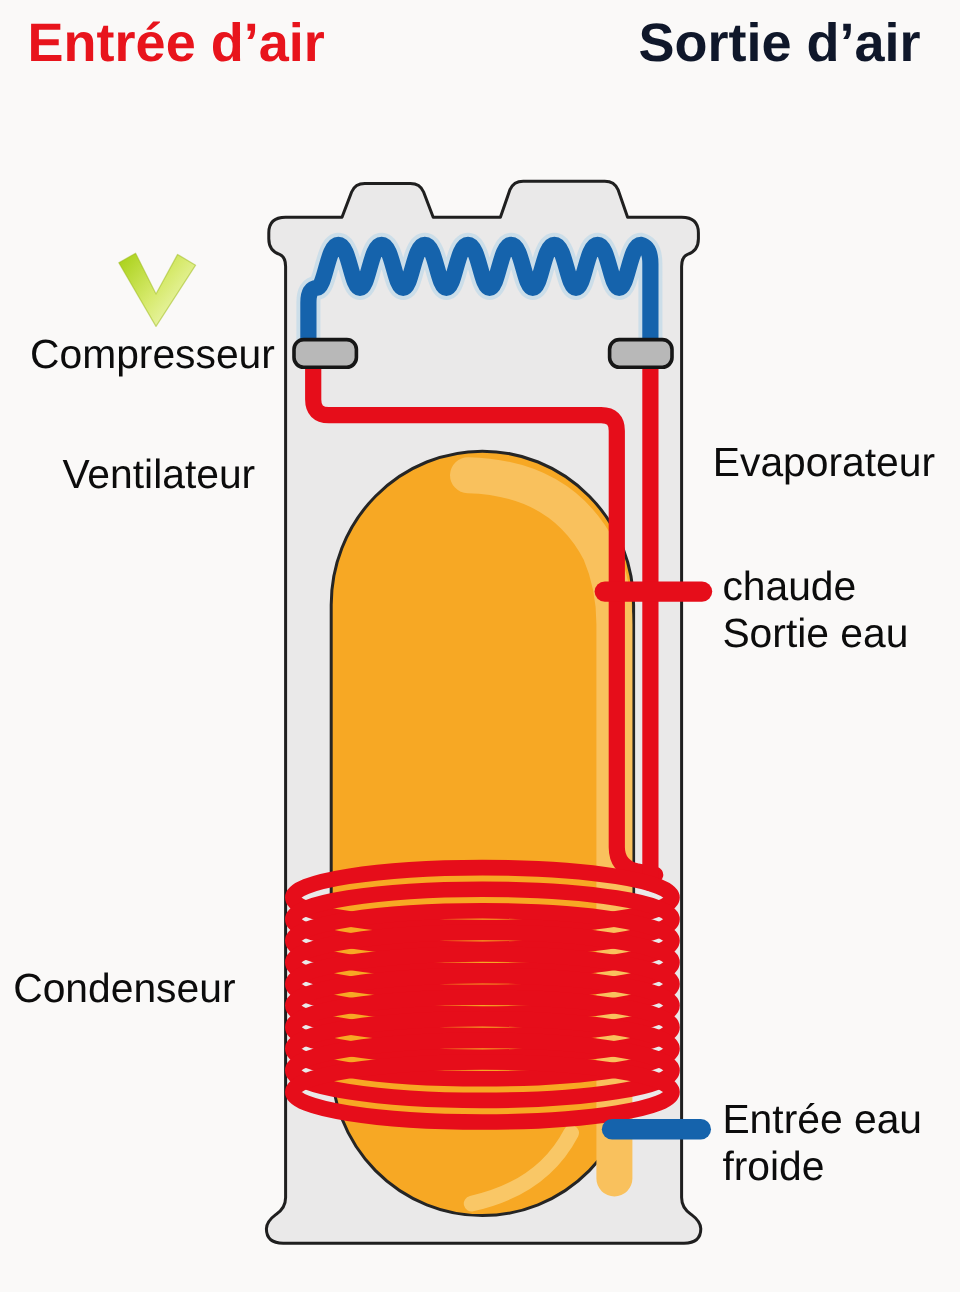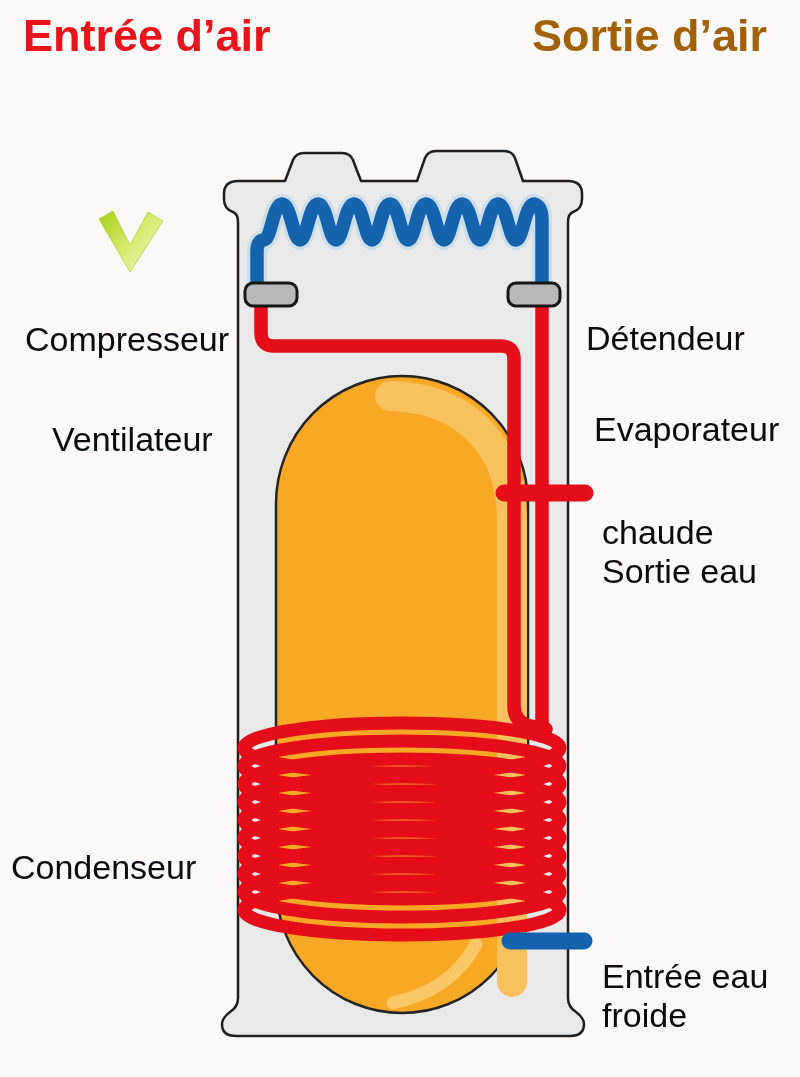--- a/index.html
+++ b/index.html
@@ -13,28 +13,27 @@
   .stage svg{position:absolute;left:0;top:0;}
   .hdr{
     position:absolute;
     font-size:45px;
     font-weight:bold;
     letter-spacing:0px;
     white-space:nowrap;
     top:10px;
   }
   .hdr-red{left:23px;color:#e8141c;}
-  .hdr-blue{left:532px;color:#a16207;}
+  .hdr-blue{left:532px;color:#0f172a;}
   .lbl{
     position:absolute;
     font-size:34px;
     line-height:39px;
     color:#0c0c0c;
     white-space:nowrap;
-    margin-top:43px;
   }
   .lbl-compressor{left:25px;top:277px;}
   .lbl-detendeur{left:586px;top:276px;}
   .lbl-ventilateur{left:52px;top:377px;}
   .lbl-evaporateur{left:594px;top:367px;}
   .lbl-sortie{left:602px;top:470px;}
   .lbl-condenseur{left:11px;top:805px;}
   .lbl-entree{left:602px;top:914px;}
 </style>
 </head>
@@ -107,21 +106,20 @@
 
     <path fill="none" stroke-width="17" stroke-linecap="round" d="M 510 941 L 584 941" stroke="#1563ac"></path>
 
     <path fill="url(#gradArrow)" stroke="#9ab816" stroke-width="1" stroke-opacity="0.5" stroke-linejoin="round" d="M 99 219 L 130 272 L 163 221 L 148 212 L 130 245 L 113 211 Z"></path>
   </svg>
 
   <div class="hdr hdr-red">Entrée d’air</div>
   <div class="hdr hdr-blue">Sortie d’air</div>
 
   <div class="lbl lbl-compressor">Compresseur</div>
-  <div class="lbl lbl-detendeur">Détendeur</div>
   <div class="lbl lbl-ventilateur">Ventilateur</div>
   <div class="lbl lbl-evaporateur">Evaporateur</div>
 
   <div class="lbl lbl-sortie">
     <div>chaude</div>
     <div>Sortie eau</div>
   </div>
 
   <div class="lbl lbl-condenseur">Condenseur</div>
 

